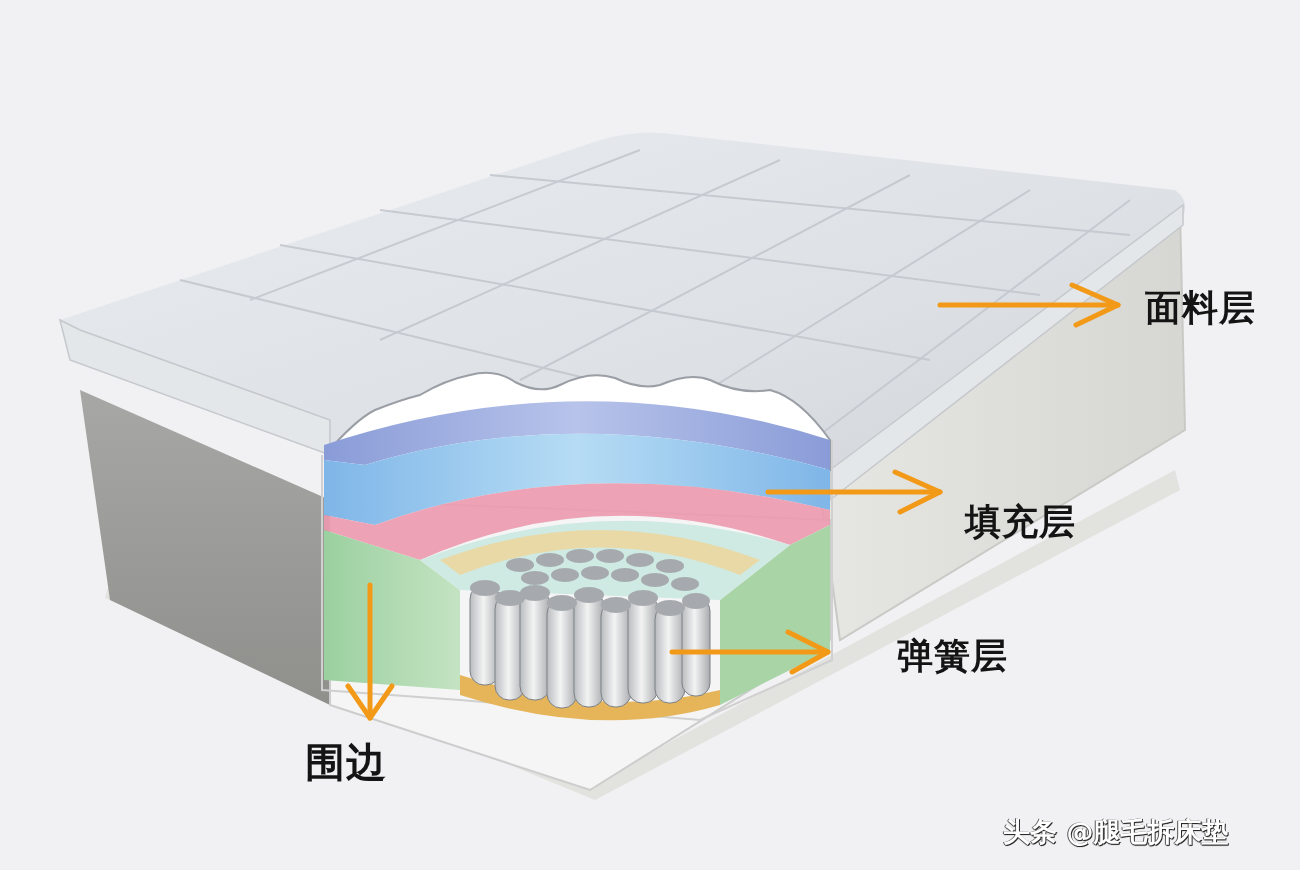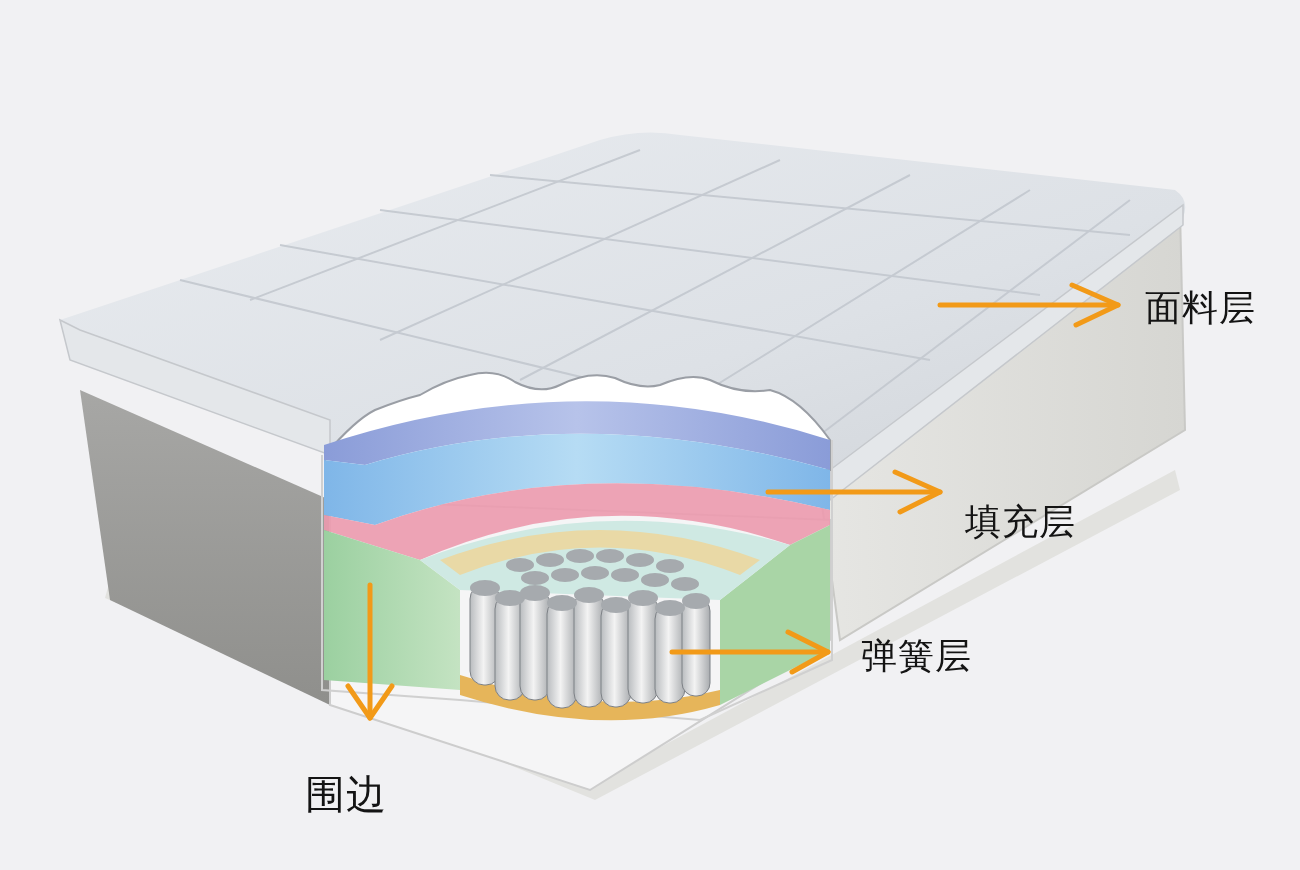--- a/index.html
+++ b/index.html
@@ -2,21 +2,21 @@
 <html><head>
 <meta charset="utf-8">
 <style>
   html, body { margin: 0; padding: 0; }
   body {
     width: 1300px; height: 870px; overflow: hidden;
     background: #f1f1f3;
     font-family: "DejaVu Sans", sans-serif;
     position: relative;
   }
-  .stage { position: absolute; left: 0; top: 0; width: 1300px; height: 870px; }
+  .stage { position: absolute; left: 0; top: 0; width: 1300px; height: 870px; font-weight: bold; }
   .label {
     position: absolute;
     font-family: "DejaVu Sans", sans-serif;
     color: #141414;
     font-size: 36px;
     line-height: 1;
     letter-spacing: 1px;
     white-space: nowrap;
   }
   .watermark {
@@ -164,16 +164,17 @@
       </g>
       <g>
         <line x1="370" y1="585" x2="370" y2="718"></line>
         <polyline points="348,686 370,718 392,686"></polyline>
       </g>
     </g>
   </svg>
 
   <div class="label" style="left:1145px; top:290px;">面料层</div>
   <div class="label" style="left:965px; top:504px;">填充层</div>
-  <div class="label" style="left:861px; top:638px;">弹簧层</div>
-  <div class="label" style="left:305px; top:742px; font-size:40px;margin-top:32px;">围边</div>
+  <div class="label" style="left:897px; top:638px;">弹簧层</div>
+  <div class="label" style="left:305px; top:742px; font-size:40px;">围边</div>
 
+  <div class="watermark">头条 @腿毛拆床垫</div>
 </div>
 
 </body></html>

